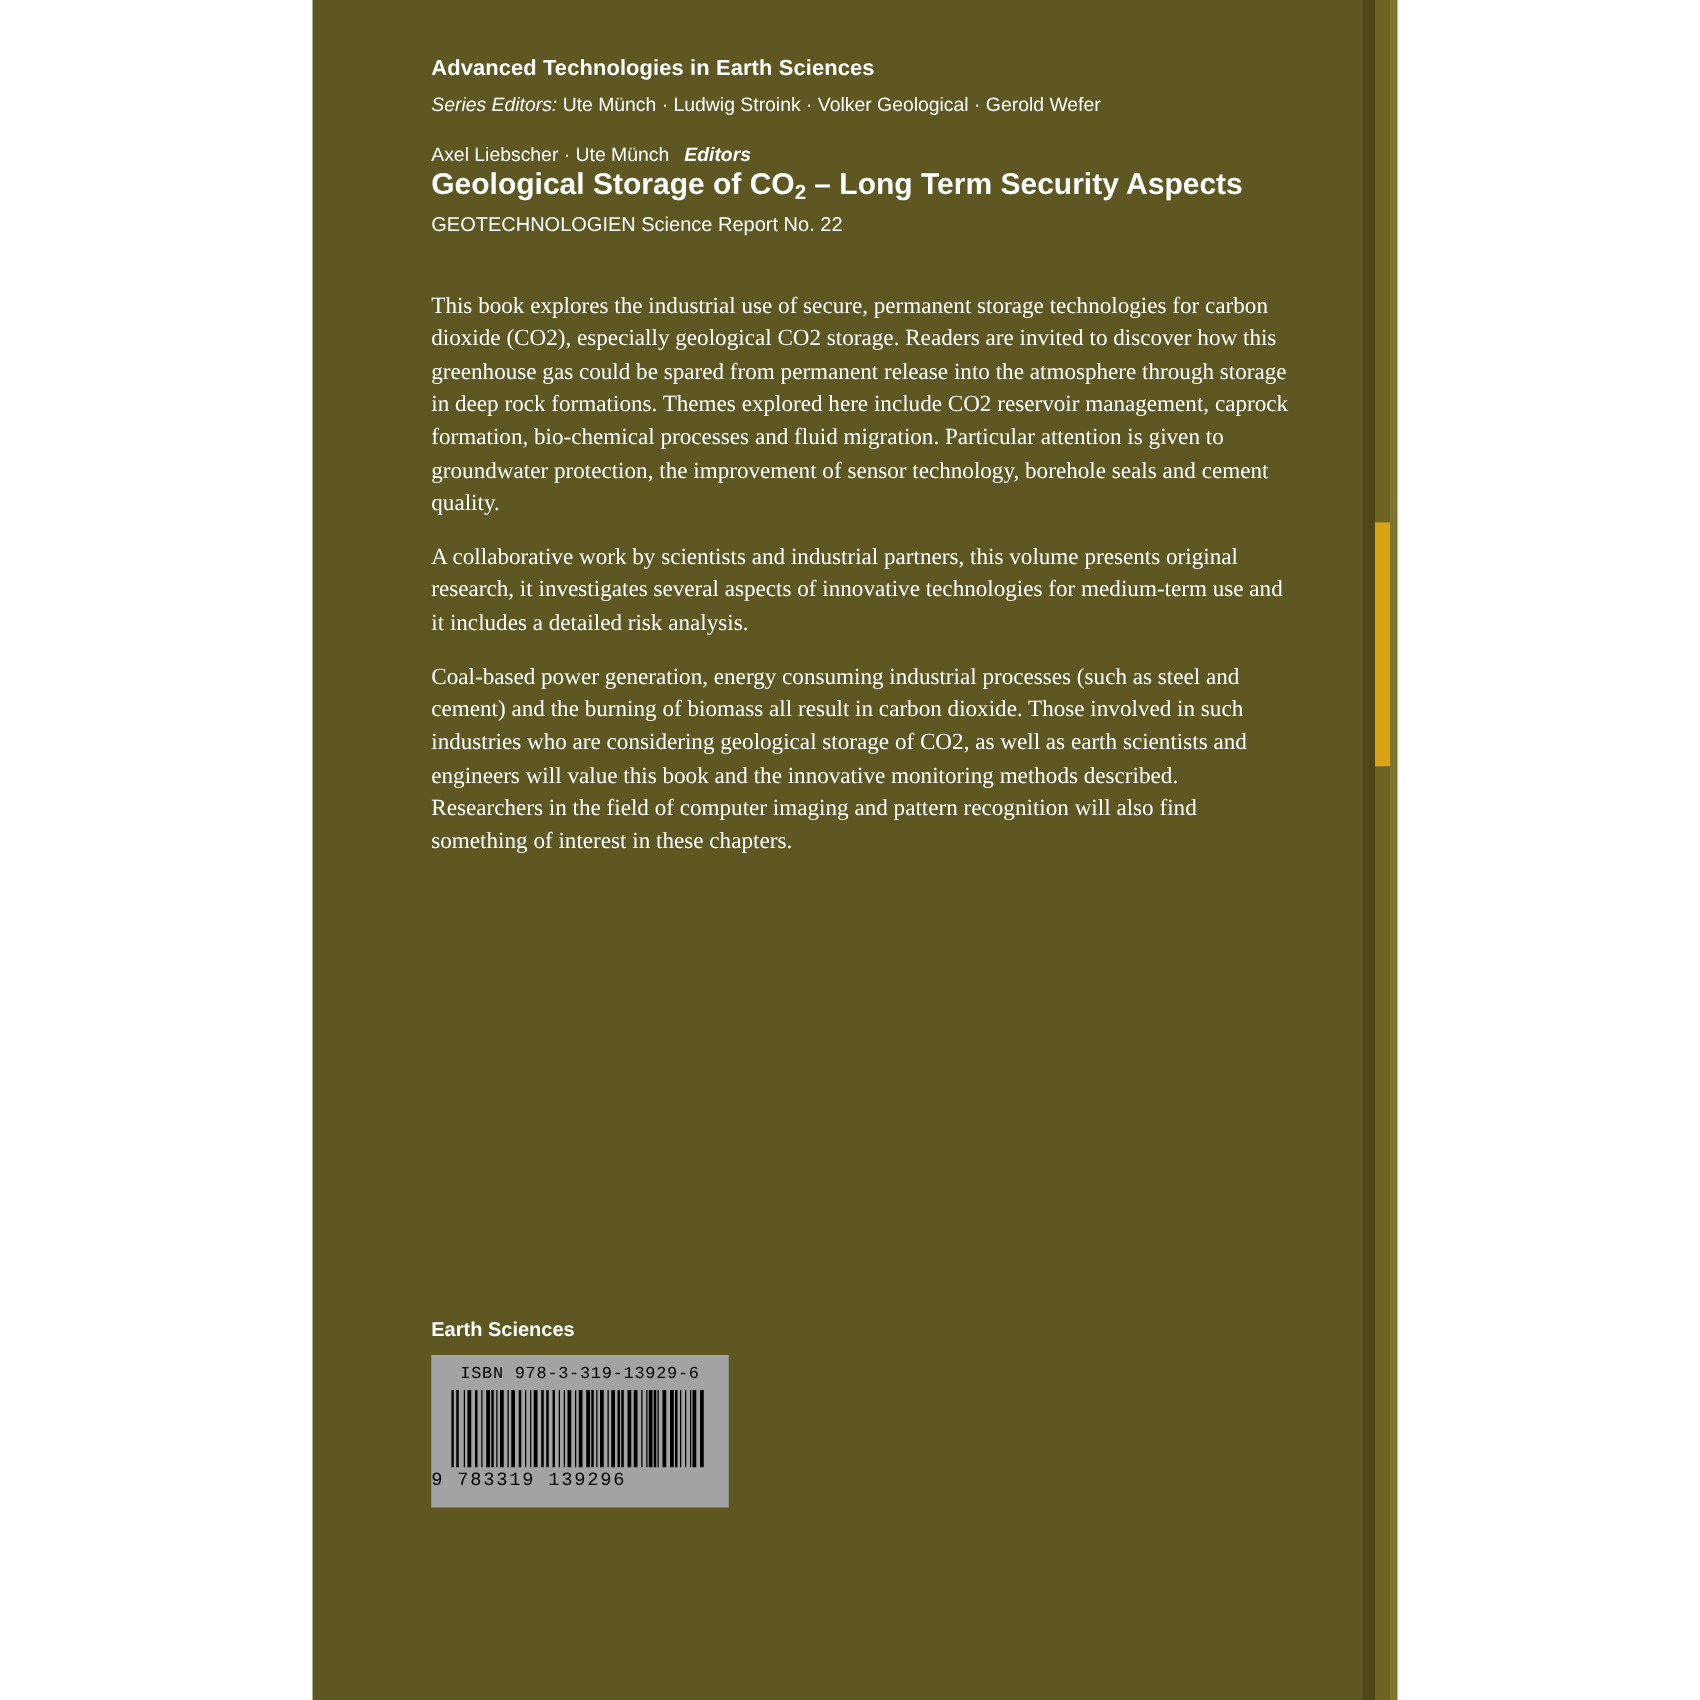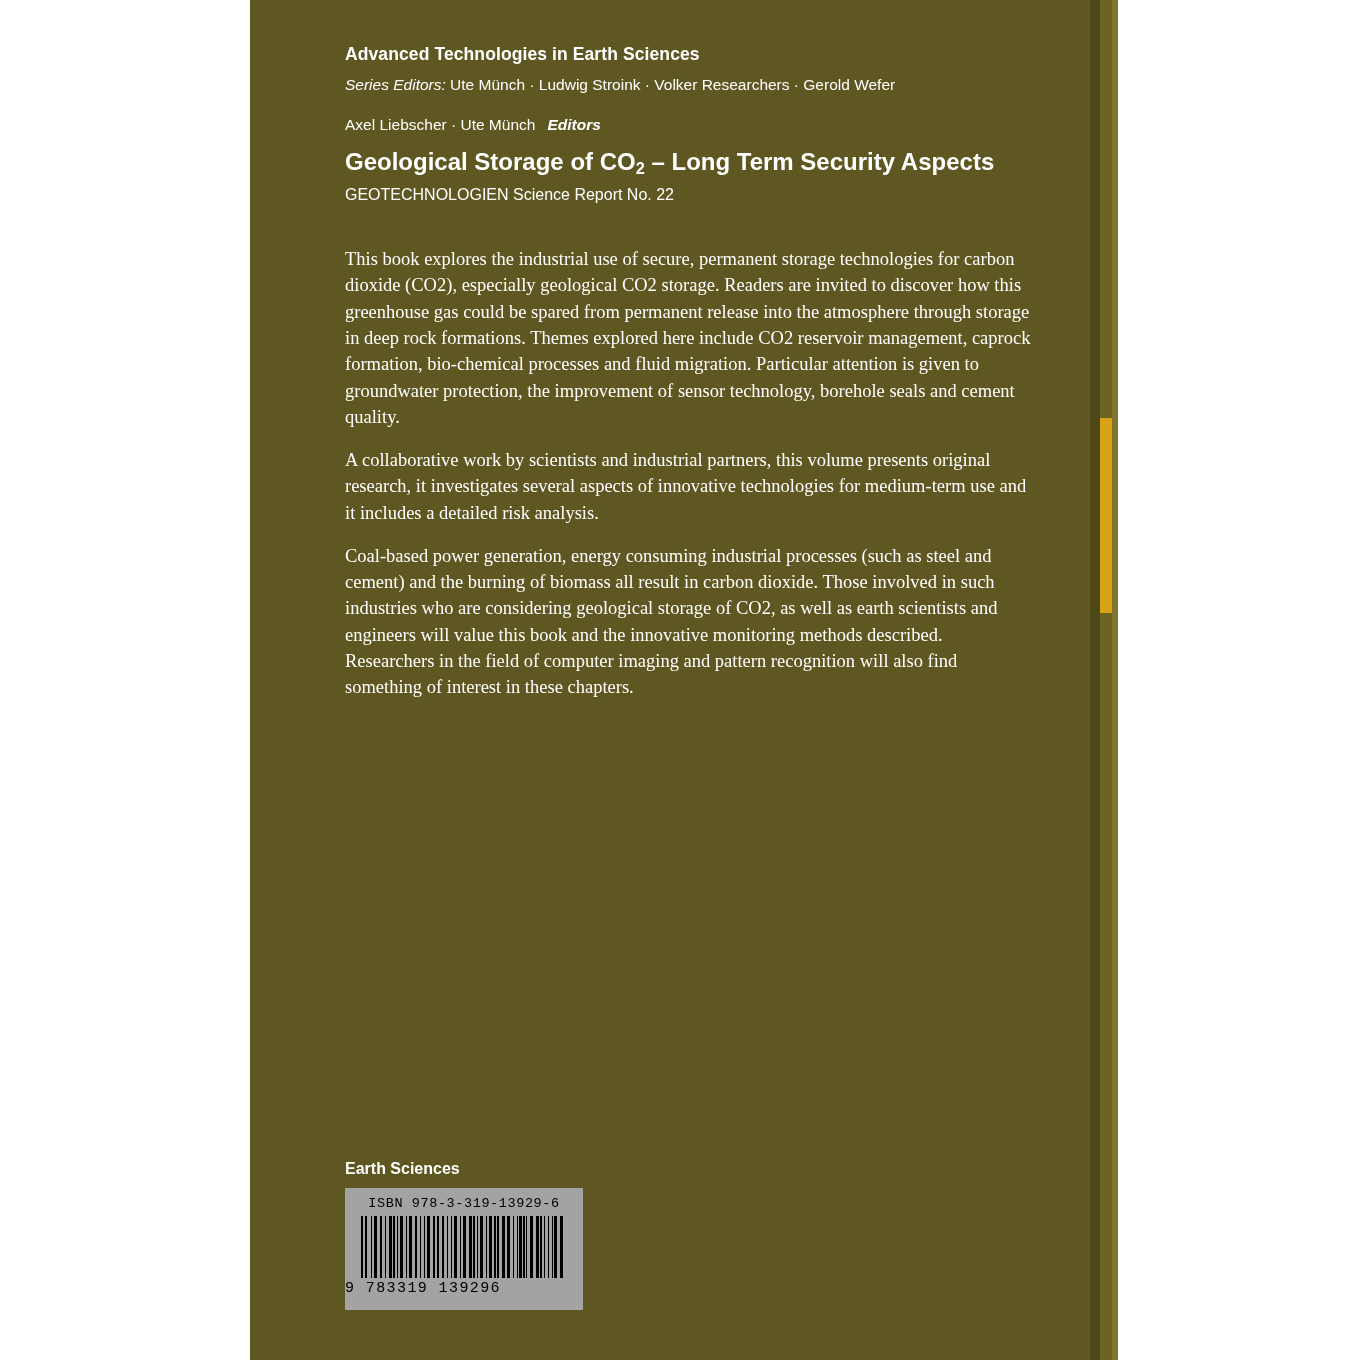--- a/index.html
+++ b/index.html
@@ -95,21 +95,20 @@
   }
   .editors-line .role {
     font-style: italic;
     font-weight: bold;
     padding-left: 12px;
   }
   .book-title {
     font-size: 24px;
     font-weight: bold;
     color: #ffffff;
-    margin-top: 14px;
     line-height: 1.2;
   }
   .book-title sub {
     font-size: 0.68em;
     vertical-align: baseline;
     position: relative;
     top: 4px;
   }
   .report-line {
     font-size: 16px;
@@ -127,21 +126,21 @@
     line-height: 1.42;
     color: #ffffff;
     margin: 0 0 17px 0;
     text-align: left;
   }
   .blurb p:last-child { margin-bottom: 12px; }
 
   .bottom-block {
     position: absolute;
     left: 95px;
-    top: 1160px;
+    top: 1056px;
     width: 690px;
   }
   .subject {
     font-size: 16px;
     font-weight: bold;
     color: #ffffff;
   }
 
   .barcode-box {
     margin-top: 10px;
@@ -206,21 +205,21 @@
 <div id="page">
 
   <div id="cover">
 
     <div class="content">
 
       <div class="series-title">Advanced Technologies in Earth Sciences</div>
 
       <div class="series-editors">
         <span class="lbl">Series Editors:</span>
-        <span>Ute Münch · Ludwig Stroink · Volker Researchers · Gerold Wefer</span>
+        <span>Ute Münch · Ludwig Stroink · Volker Geological · Gerold Wefer</span>
       </div>
 
       <div class="editors-line">
         <span>Axel Liebscher · Ute Münch</span><span class="role">Editors</span>
       </div>
 
       <div class="book-title">
         <span>Geological Storage of CO</span><sub>2</sub><span> – Long Term Security Aspects</span>
       </div>
 

